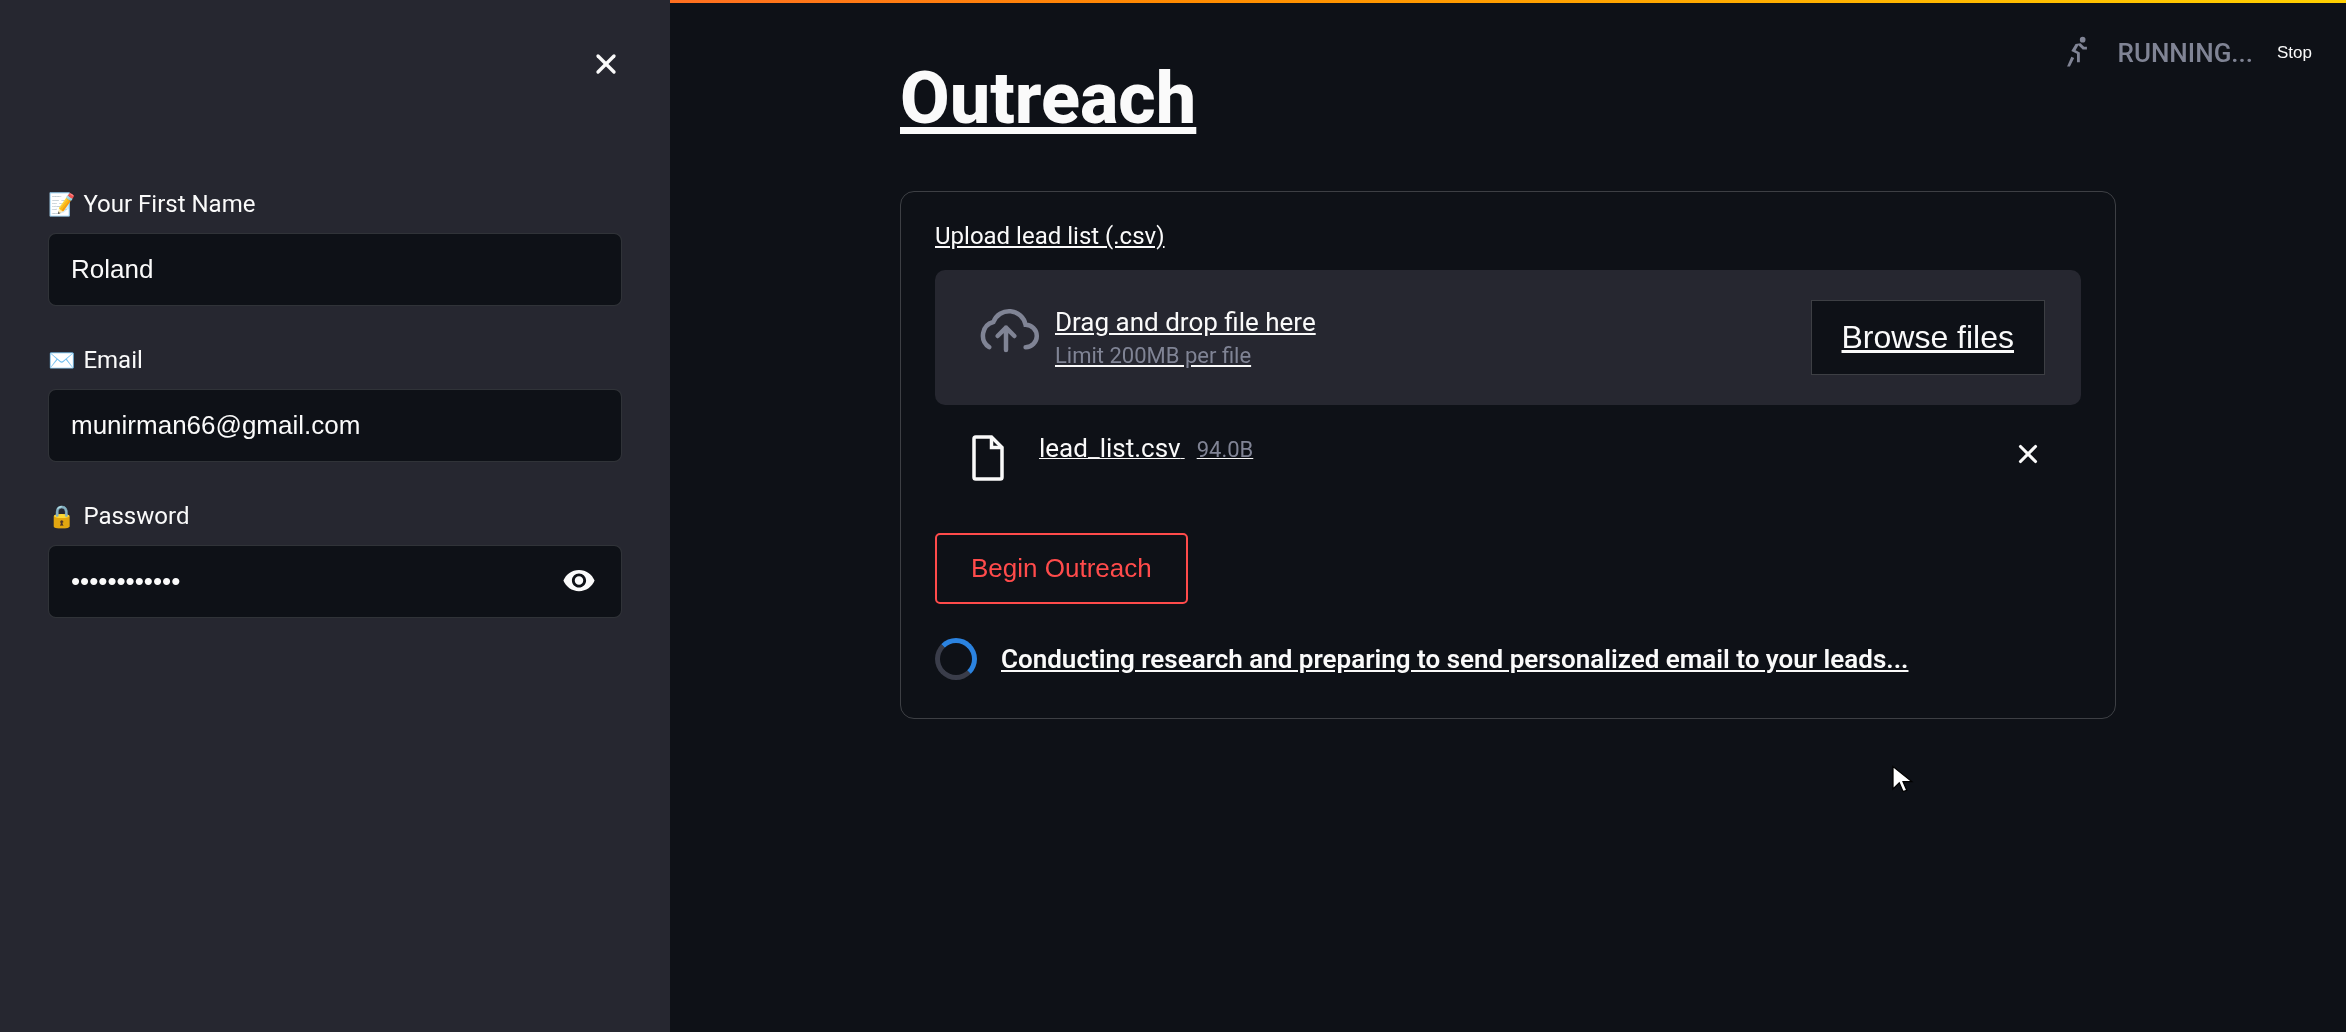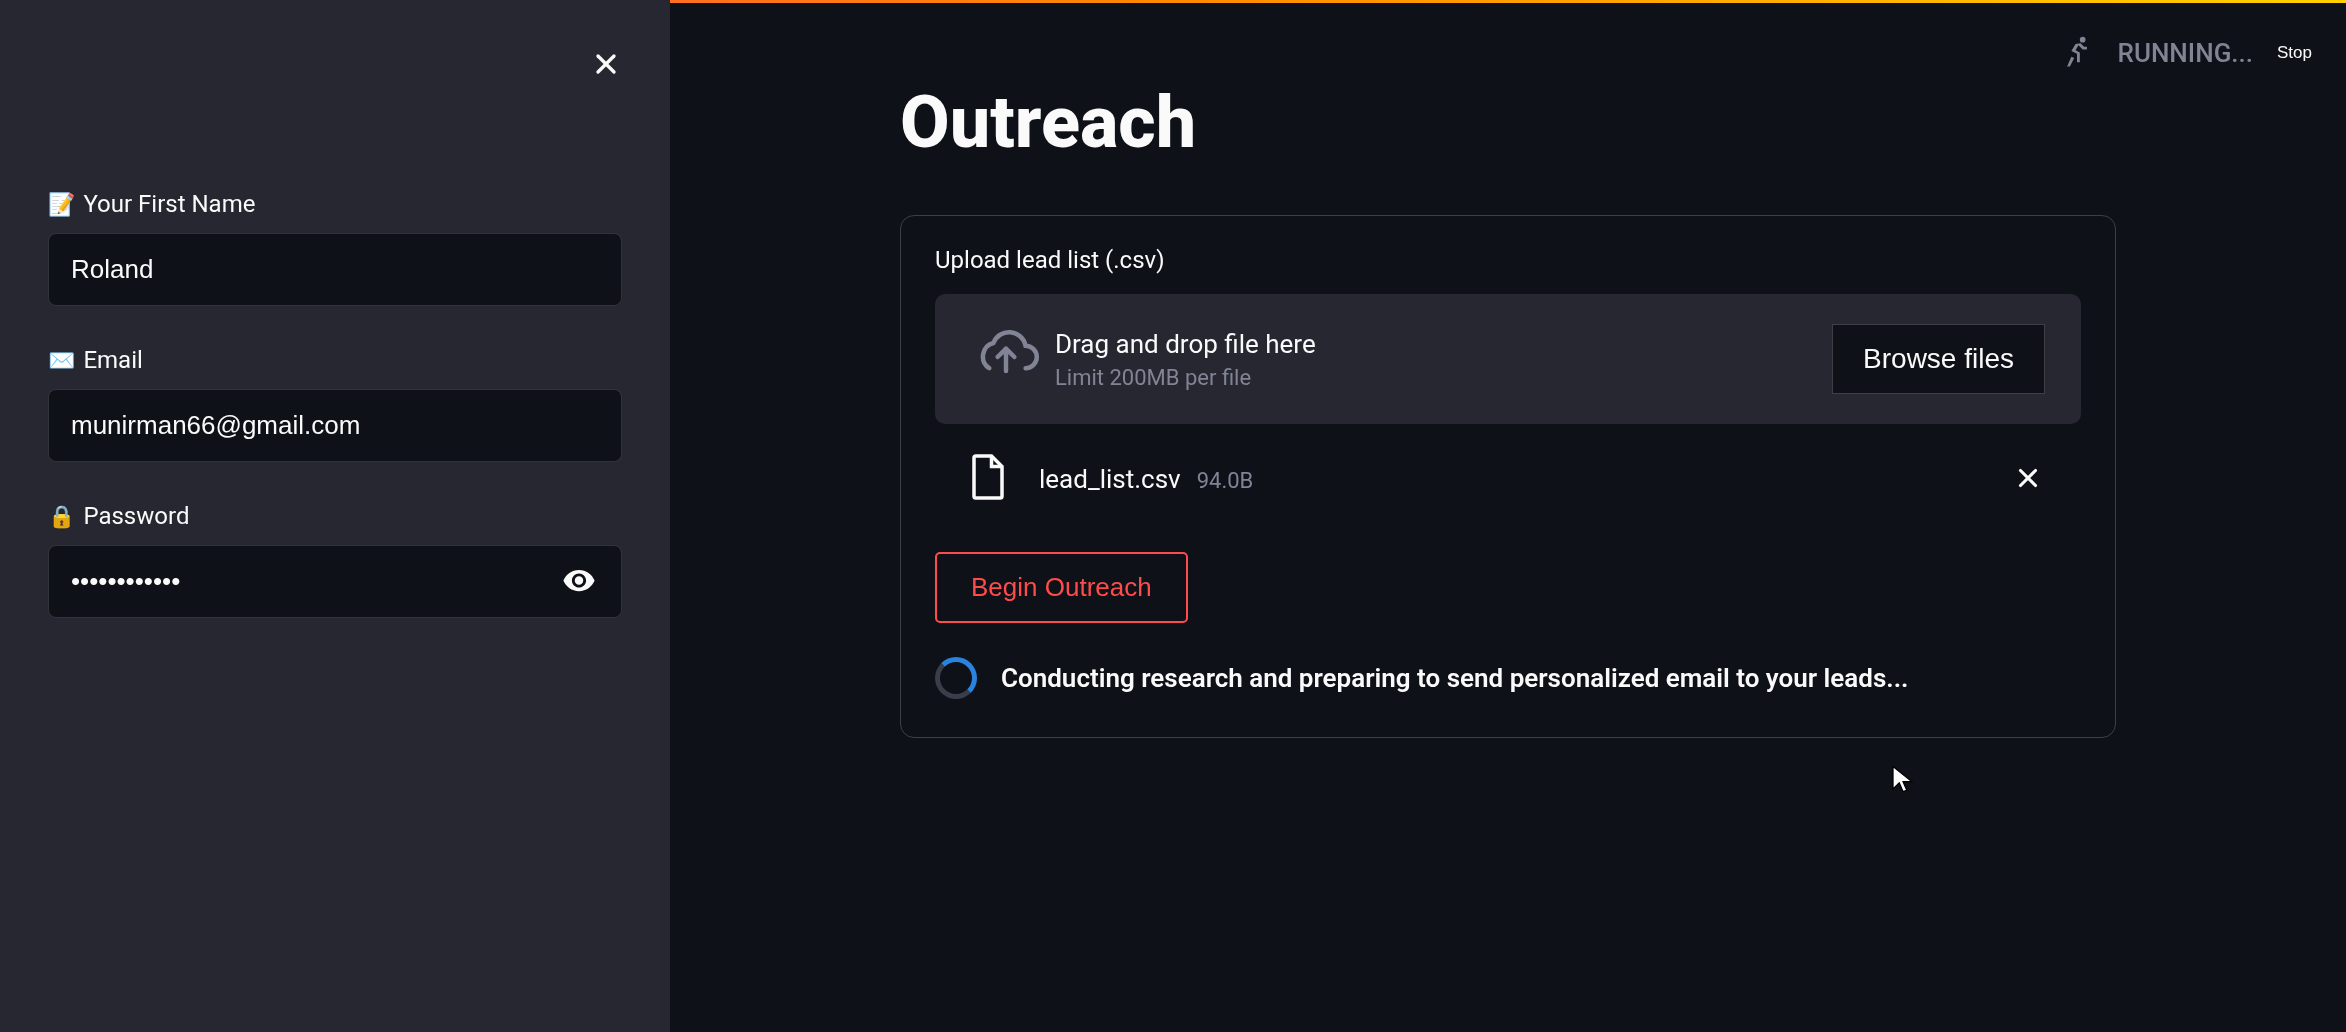--- a/index.html
+++ b/index.html
@@ -82,21 +82,22 @@
     transform: translateY(-50%);
     background: none;
     border: none;
     cursor: pointer;
     color: #fafafa;
     padding: 4px;
   }
   .main {
     flex: 1;
     position: relative;
-    padding: 80px 230px 0 230px;
+    padding: 56px 230px 0 230px;
+    text-decoration: underline;
   }
   .page-title {
     font-size: 72px;
     font-weight: 800;
     margin-bottom: 50px;
     color: #fafafa;
   }
   .card {
     border: 1px solid rgba(250,250,250,0.2);
     border-radius: 14px;
@@ -125,28 +126,28 @@
   }
   .drop-sub {
     font-size: 22px;
     color: #808495;
   }
   .browse-btn {
     background: #0e1117;
     border: 1px solid rgba(250,250,250,0.2);
     border-radius: 0;
     color: #fafafa;
-    font-size: 28px;
+    font-size: 32px;
     padding: 18px 30px;
     cursor: pointer;
     font-weight: 500;
   }
   .file-row {
     display: flex;
-    align-items: center;
+    align-items: flex-start;
     gap: 30px;
     padding: 28px 32px 16px 32px;
   }
   .file-name {
     font-size: 26px;
     color: #fafafa;
   }
   .file-size {
     font-size: 22px;
     color: #808495;

